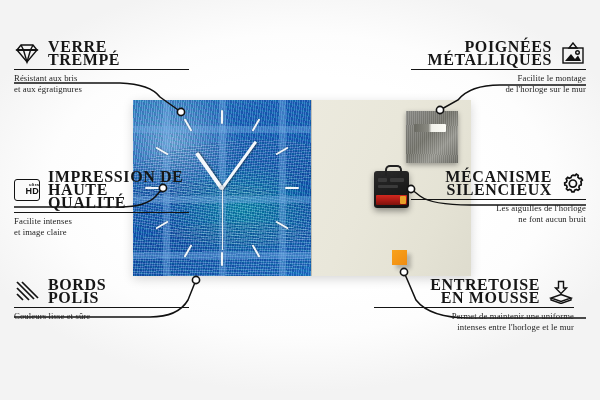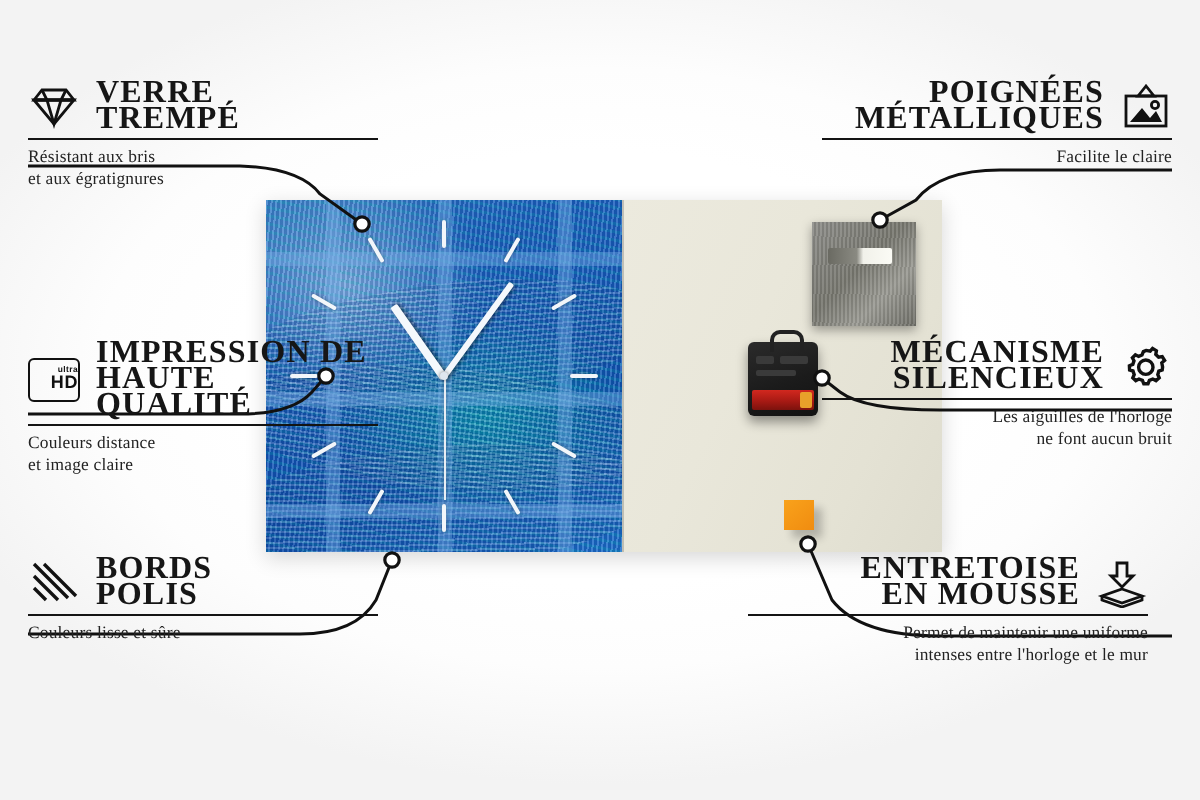--- a/index.html
+++ b/index.html
@@ -222,21 +222,21 @@
       <span class="hd-badge">
         <span class="u">ultra</span>
         <span class="h">HD</span>
       </span>
       <div>
         <div class="co-title">IMPRESSION DE</div>
         <div class="co-title">HAUTE QUALITÉ</div>
       </div>
     </div>
     <div class="co-rule"></div>
-    <div class="co-sub">Couleurs distance</div>
+    <div class="co-sub">Facilite intenses</div>
     <div class="co-sub">et image claire</div>
   </div>
 
   <div class="callout co-left" style="left:14px;top:278px;width:175px;">
     <div class="co-head">
       <span class="icon">
         <svg viewBox="0 0 26 24">
             <g stroke="#111" stroke-width="1.7" fill="none">
           <path d="M3,3 L20,20"></path>
               <path d="M3,9 L15,21"></path>
@@ -265,21 +265,22 @@
           <circle cx="17.5" cy="10.5" r="1.8"></circle>
         </g>
           </svg>
       </span>
       <div>
         <div class="co-title">POIGNÉES</div>
         <div class="co-title">MÉTALLIQUES</div>
       </div>
     </div>
     <div class="co-rule"></div>
-    <div class="co-sub">Facilite le claire</div>
+    <div class="co-sub">Facilite le montage</div>
+    <div class="co-sub">de l'horloge sur le mur</div>
   </div>
 
   <div class="callout co-right" style="left:411px;top:170px;width:175px;">
     <div class="co-head">
       <span class="icon">
         <svg viewBox="0 0 26 24">
             <g fill="none" stroke="#111" stroke-width="1.7">
           <path d="M13,3.2 L15.1,3.6 L16.3,2.2 L18.2,3.4 L17.9,5.2 L19.3,6.6 L21.1,6.3 L22.3,8.2
                    L20.9,9.4 L21.3,11.5 L21.1,13 L19.4,13.5 L18.9,15.3 L19.6,16.9 L18,18.3
                    L16.4,17.5 L14.7,18.2 L14,19.9 L11.9,19.9 L11.2,18.2 L9.5,17.5 L7.9,18.3

